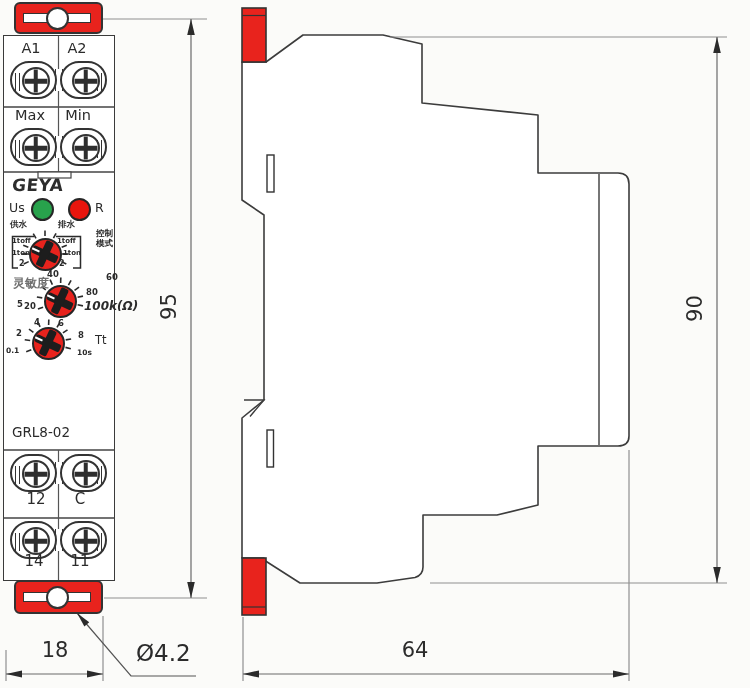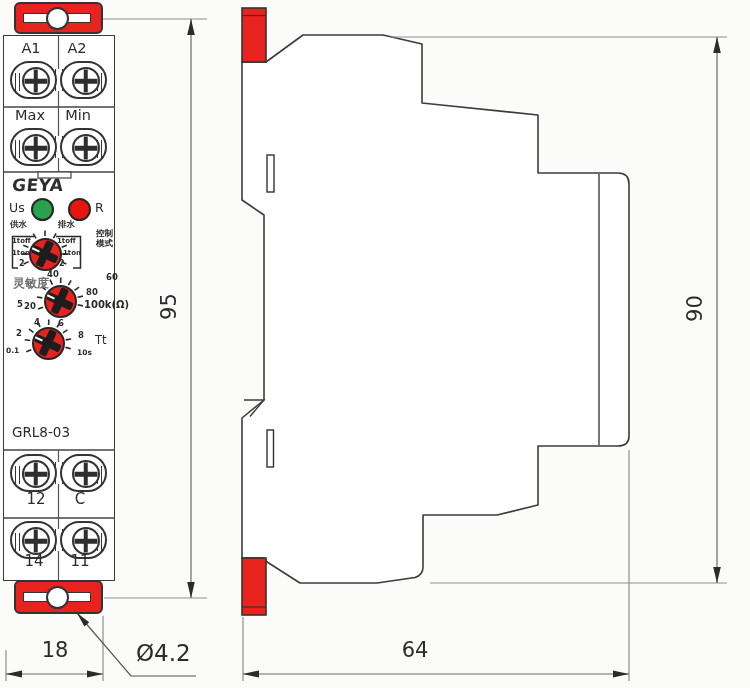--- a/index.html
+++ b/index.html
@@ -274,31 +274,31 @@
 <div class="t b" style="left:57px;top:238px;font-size:7px;">1toff</div>
 <div class="t b" style="left:63px;top:250px;font-size:7px;">1ton</div>
 <div class="t b" style="left:59px;top:259.5px;font-size:8px;">2</div>
 
 <div class="t b" style="left:13px;top:277px;font-size:12px;color:#707070;">灵敏度</div>
 <div class="t b" style="left:17px;top:300px;font-size:8.5px;">5</div>
 <div class="t b" style="left:24px;top:284px;font-size:8.5px;margin-top:18px;">20</div>
 <div class="t b" style="left:47px;top:270px;font-size:8.5px;">40</div>
 <div class="t b" style="left:70px;top:272.5px;font-size:8.5px;margin-left:36px;">60</div>
 <div class="t b" style="left:86px;top:288px;font-size:8.5px;">80</div>
-<div class="t b" style="left:84px;top:300px;font-size:10px;">100k(Ω)</div>
+<div class="t b" style="left:84px;top:300px;font-size:12px;font-style:italic;">100k(Ω)</div>
 
 <div class="t b" style="left:6px;top:347px;font-size:7.5px;">0.1</div>
 <div class="t b" style="left:16px;top:329px;font-size:8.5px;">2</div>
 <div class="t b" style="left:34px;top:317.5px;font-size:8.5px;">4</div>
 <div class="t b" style="left:58px;top:318.5px;font-size:8.5px;">6</div>
 <div class="t b" style="left:78px;top:331px;font-size:8.5px;">8</div>
 <div class="t b" style="left:77px;top:349px;font-size:7.5px;">10s</div>
 <div class="t" style="left:95px;top:335px;font-size:11.5px;text-align:right;">Tt</div>
 
-<div class="t" style="left:12px;top:426px;font-size:13.5px;">GRL8-03</div>
+<div class="t" style="left:12px;top:426px;font-size:13.5px;">GRL8-02</div>
 
 <div class="t ctr" style="left:25px;top:492px;width:22px;font-size:15px;">12</div>
 <div class="t ctr" style="left:72px;top:492px;width:16px;font-size:15px;">C</div>
 <div class="t ctr" style="left:22px;top:554px;width:24px;font-size:15px;">14</div>
 <div class="t ctr" style="left:69px;top:554px;width:22px;font-size:15px;">11</div>
 
 <div class="t ctr rot" style="left:148px;top:296px;width:42px;font-size:21px;">95</div>
 <div class="t ctr rot" style="left:674px;top:298px;width:42px;font-size:21px;">90</div>
 <div class="t ctr" style="left:36px;top:640px;width:38px;font-size:21px;">18</div>
 <div class="t ctr" style="left:394px;top:640px;width:42px;font-size:21px;">64</div>

